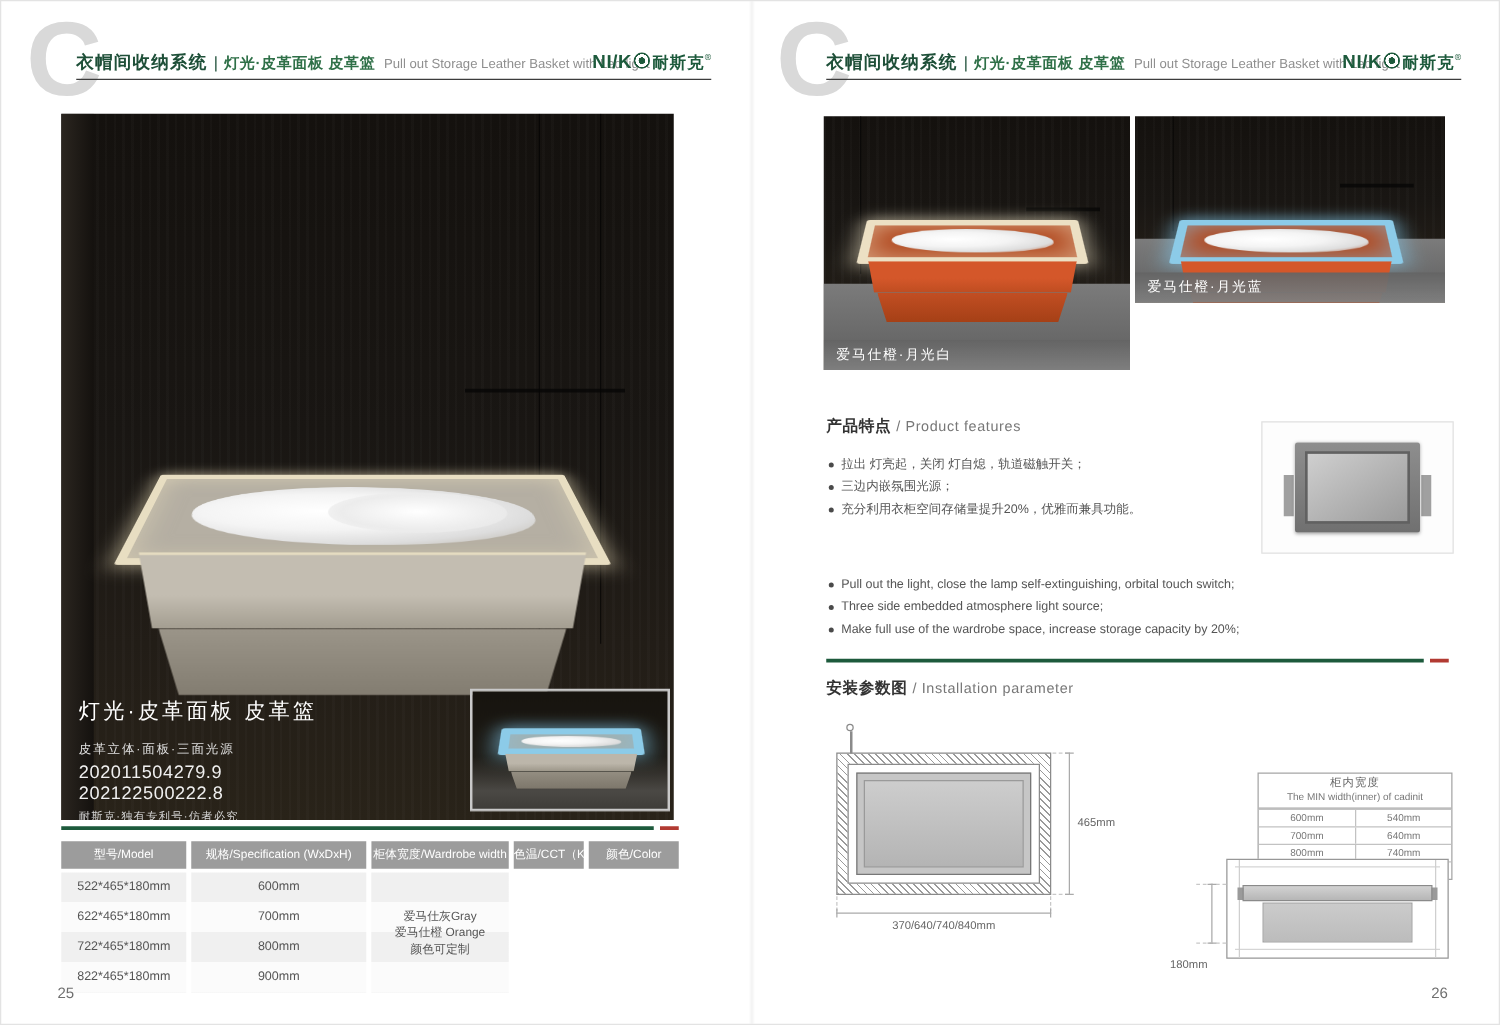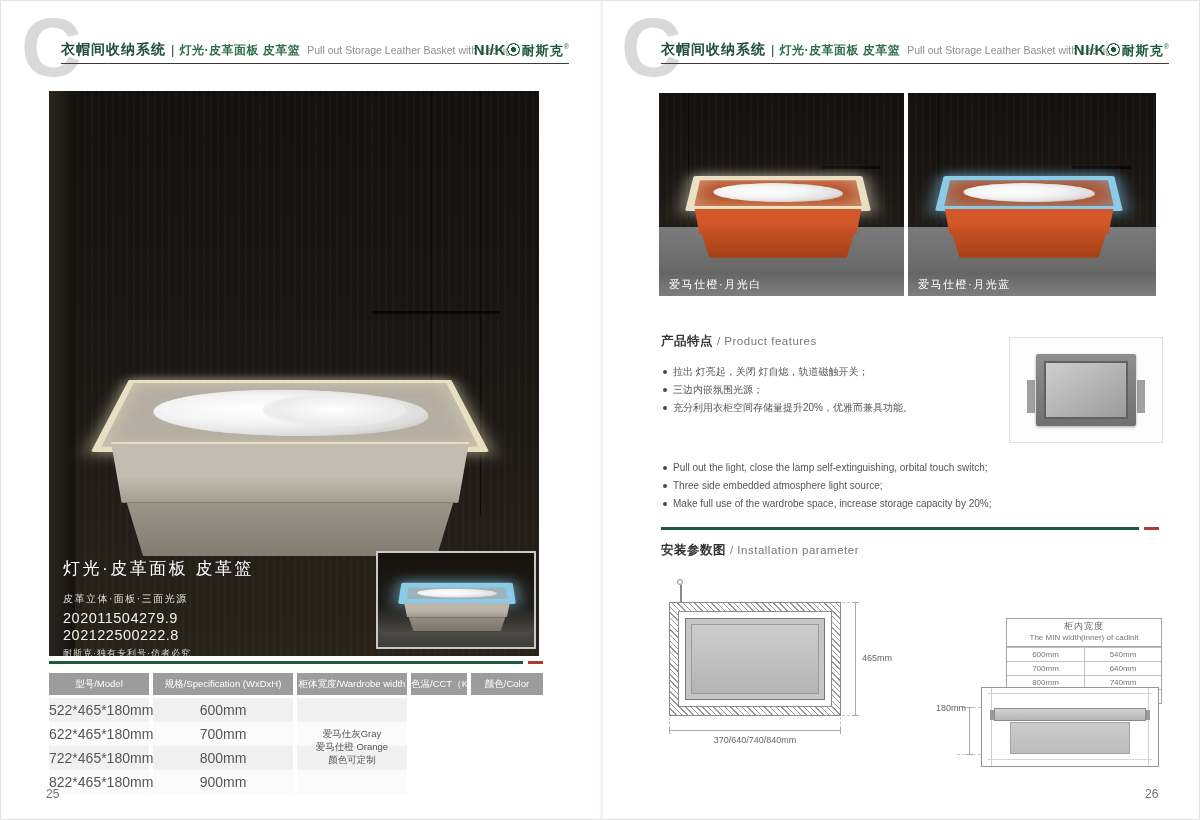--- a/index.html
+++ b/index.html
@@ -74,39 +74,39 @@
   .overlay { position:absolute; left:14px; top:466px; color:#fff; }
   .ov-title { font-size:17px; letter-spacing:2.5px; color:#ffffff; margin-bottom:12px; }
   .ov-sub { font-size:10px; letter-spacing:1.5px; color:#e0e0e0; margin-bottom:4px; }
   .ov-patent { font-size:14.5px; color:#f0f0f0; line-height:17px; letter-spacing:0.5px; }
   .ov-note { font-size:9px; color:#d5d5d5; letter-spacing:1px; margin-top:3px; }
   .inset { position:absolute; left:327px; top:460px; width:160px; height:98px;
            border:2px solid #c9c9c9; overflow:hidden;
            background:linear-gradient(180deg,#17140f 0%, #1c1913 55%, #4b4945 85%, #3f3d39 100%); }
 
   .photo-a { left:658px; top:92px; width:245px; height:203px;padding-left:24px; }
-  .photo-b { left:907px; top:92px; width:248px; height:203px; }
+  .photo-b { left:907px; top:92px; width:248px; height:149px; }
   .photo-label { position:absolute; left:0; right:0; bottom:0; height:24px;
                  background:linear-gradient(180deg, rgba(100,100,100,0.92), rgba(128,128,128,0.95));
                  color:#ffffff; font-size:11px; line-height:24px; padding-left:10px;
                  letter-spacing:1.5px; }
 
   
   .divider-green { position:absolute; height:3px; background:#1d5a3c; }
   .divider-red   { position:absolute; height:3px; background:#b23a32; }
 
   
   .spec-table { position:absolute; left:48px; top:672px; width:494px; }
   .st-head { display:grid; grid-template-columns:100px 140px 110px 56px 72px;
              column-gap:4px; margin-bottom:3px; }
   .st-head > div { background:#9c9c9c; color:#ffffff; font-size:9.5px; height:22px;
                    line-height:22px; text-align:center; white-space:nowrap; overflow:hidden; }
   .st-body { display:grid; grid-template-columns:100px 140px 110px 56px 72px; column-gap:4px; }
   .col { background:repeating-linear-gradient(180deg, #f0f0f0 0 24px, #fbfbfb 24px 48px);
-         height:96px; font-size:14px; color:#555; }
+         height:96px; font-size:10px; color:#555; }
   .col .cell { height:24px; line-height:24px; text-align:center; }
   .col-center { display:flex; flex-direction:column; align-items:center; justify-content:center;
                 line-height:13px; text-align:center; }
   .cct-col, .color-col { font-size:9.5px; }
 
   .page-num { position:absolute; bottom:18px; font-size:12px; color:#6f6f6f; }
   .pn-left { left:45px; } .pn-right { left:1144px; }
 
   
   .features { position:absolute; left:660px; top:332px; width:340px; }
@@ -406,16 +406,16 @@
     <div class="fvd-rail">
         <div class="fvd-glint"></div>
       </div>
     <div class="fvd-body"></div>
   </div>
   <div class="dim-ext" style="left:956px; top:706px; width:24px;"></div>
   <div class="dim-ext" style="left:956px; top:753px; width:24px;"></div>
   <div class="dim-v" style="left:968px; top:706px; height:47px;"></div>
   <div class="tick-h" style="left:965px; top:706px;"></div>
   <div class="tick-h" style="left:965px; top:753px;"></div>
-  <div class="dim-label" style="left:935px; top:702px;text-align:center;">180mm</div>
+  <div class="dim-label" style="left:935px; top:765px;text-align:center;">180mm</div>
 
   <div class="page-num pn-right">26</div>
 </div>
 
 </body></html>

